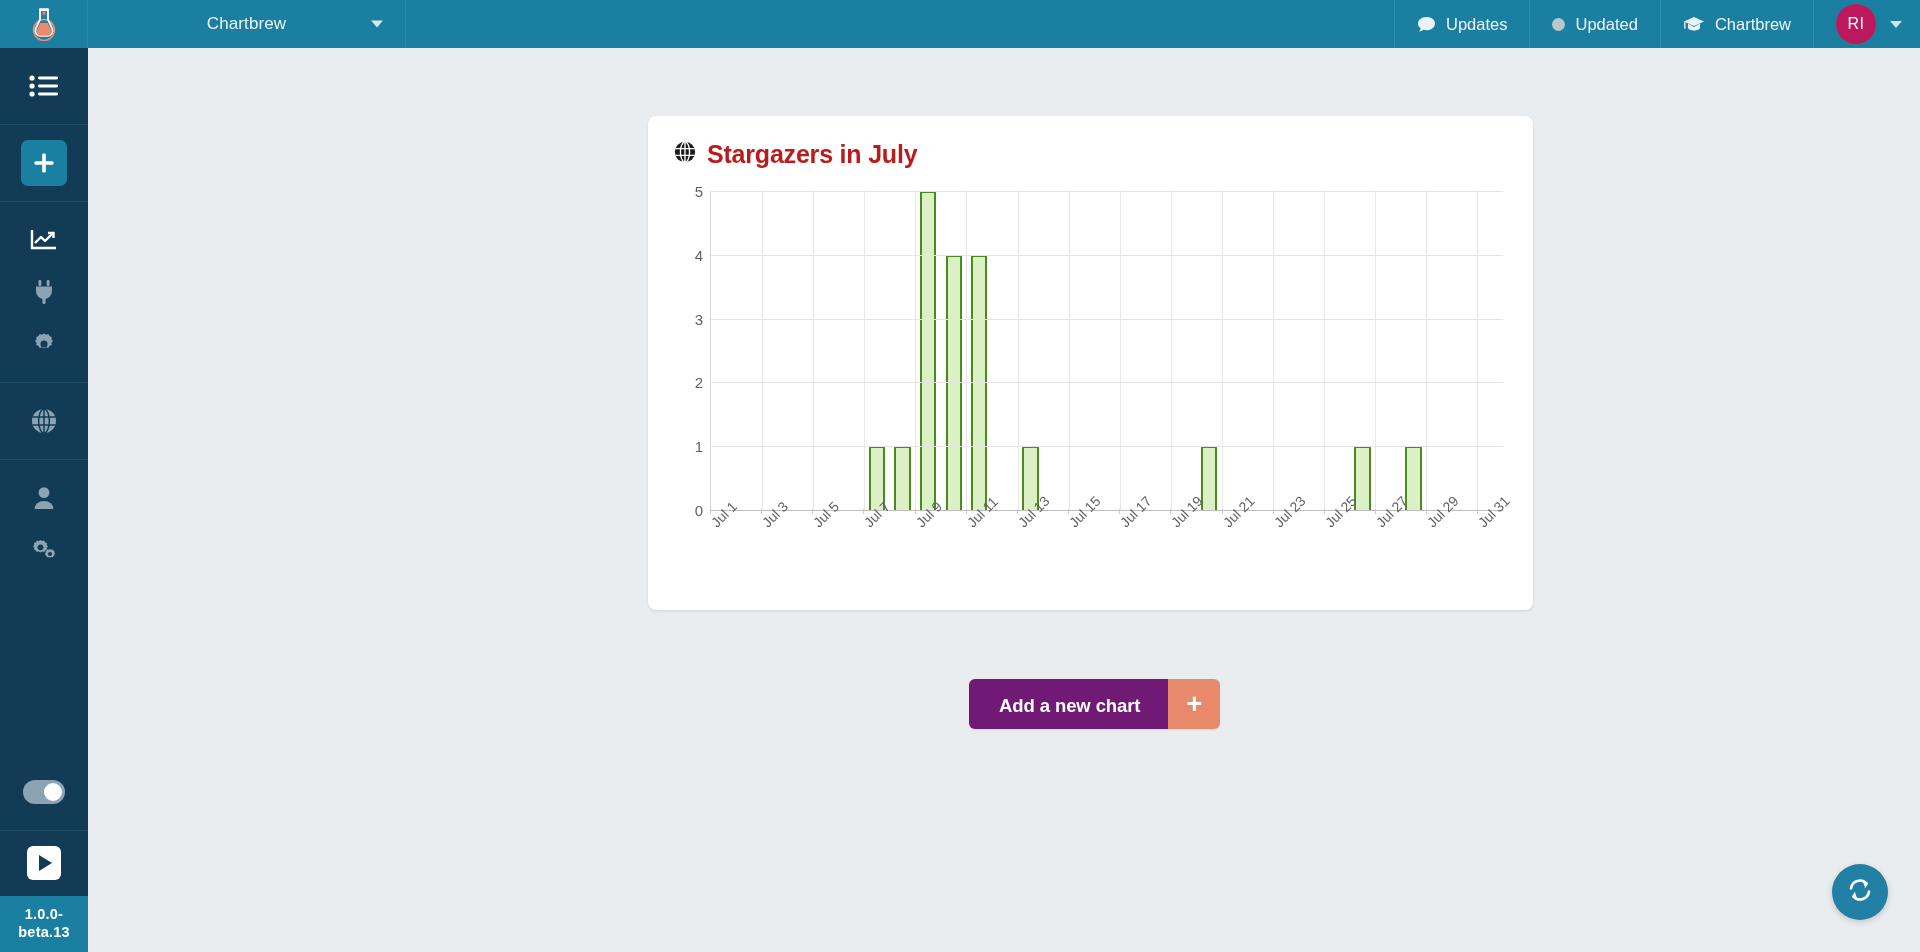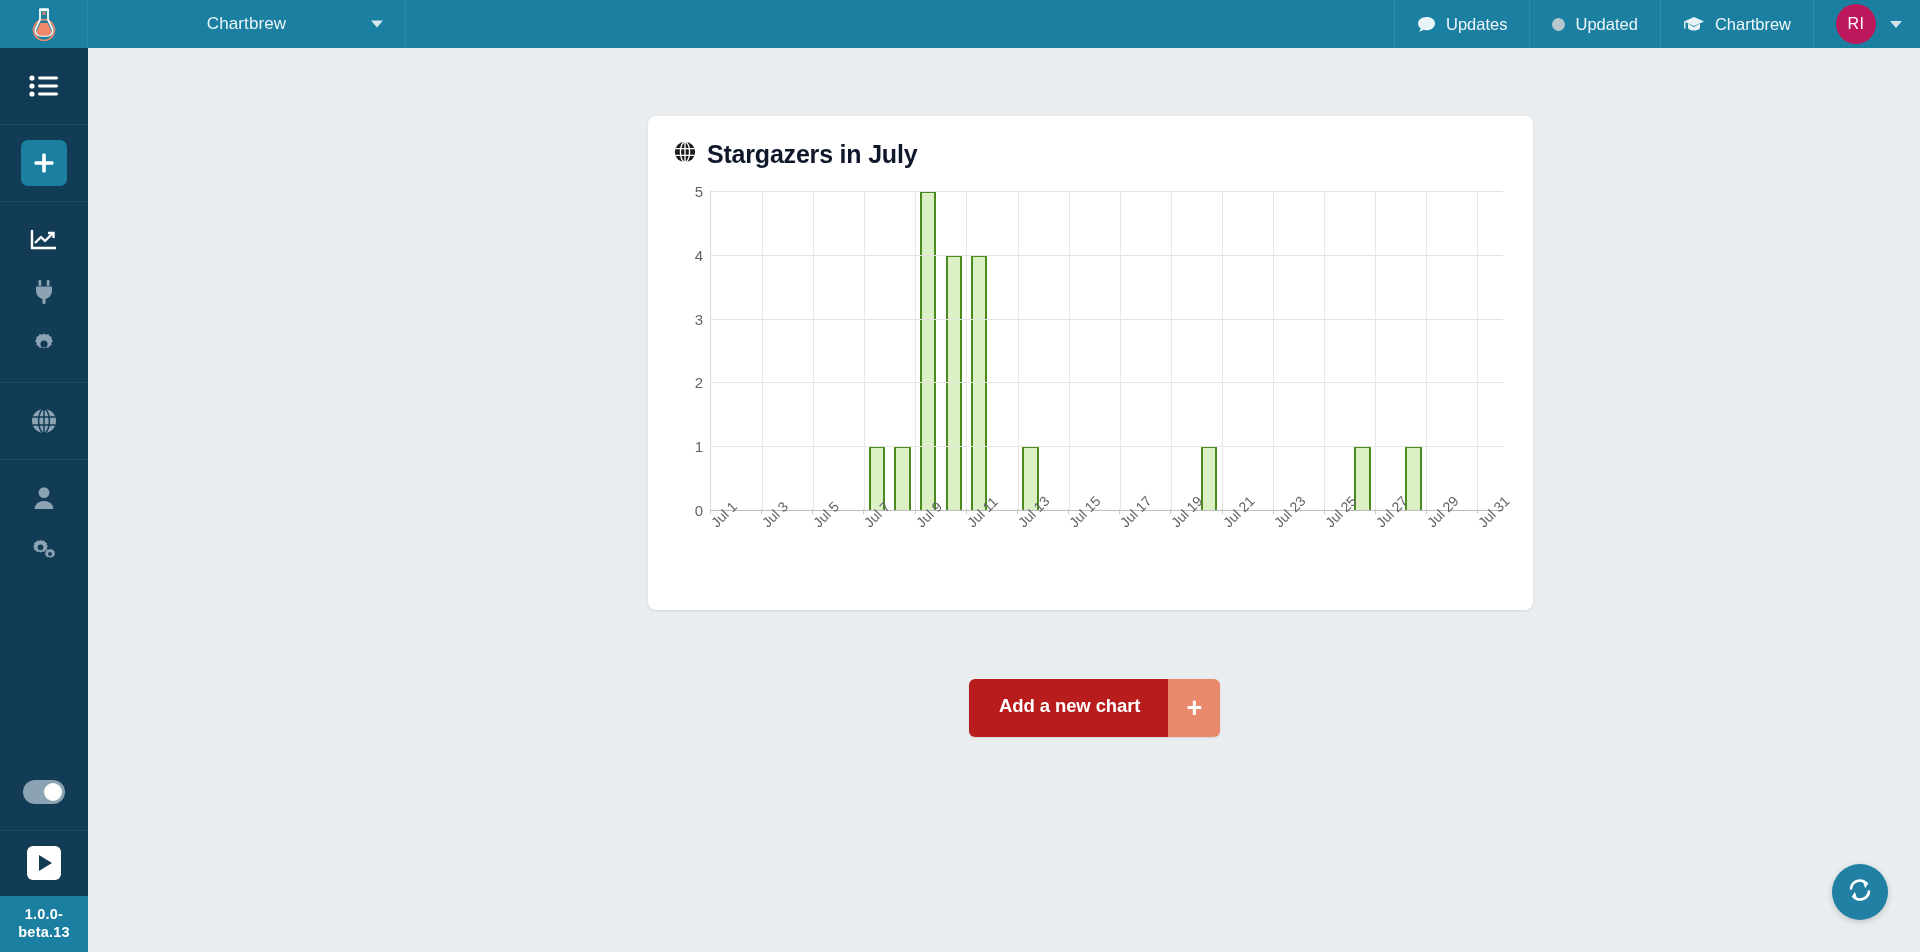--- a/index.html
+++ b/index.html
@@ -142,21 +142,21 @@
 
   .card {
     position: absolute; left: 560px; top: 68px;
     width: 885px; height: 494px;
     background: #ffffff; border-radius: 8px;
     box-shadow: 0 1px 3px rgba(0,0,0,.10);
     padding: 24px 26px 10px 26px;
   }
   .card-title {
     display: flex; align-items: center; gap: 11px;
-    font-size: 25px; font-weight: bold; color: #0f172a;
+    font-size: 25px; font-weight: bold; color: #b91c1c;
     letter-spacing: -.2px;
   }
   .card-sub {
     margin-top: 6px; margin-left: 3px;
     font-size: 15px; font-style: italic; color: #6b7278;
   }
 
   
   .chart-wrap { position: relative; margin-top: 14px; height: 370px; }
   .plot {
@@ -195,23 +195,23 @@
   }
 
   
   .addbtn {
     position: absolute; left: 881px; top: 631px;
     display: flex; align-items: stretch;
     border-radius: 6px; overflow: hidden; cursor: pointer;
     box-shadow: 0 1px 2px rgba(0,0,0,.10);
   }
   .addbtn-label {
-    background: #b91c1c; color: #ffffff;
+    background: #701a75; color: #ffffff;
     font-size: 18.5px; font-weight: bold;
-    padding: 16px 28px 20px 30px; letter-spacing: -.1px;
+    padding: 16px 28px 12px 30px; letter-spacing: -.1px;
   }
   .addbtn-plus {
     background: #e8896c; color: #ffffff;
     width: 52px; display: flex; align-items: center; justify-content: center;
     font-size: 27px; font-weight: bold; line-height: 1;
   }
 
   .fab {
     position: absolute; right: 32px; bottom: 32px;
     width: 56px; height: 56px; border-radius: 50%;

